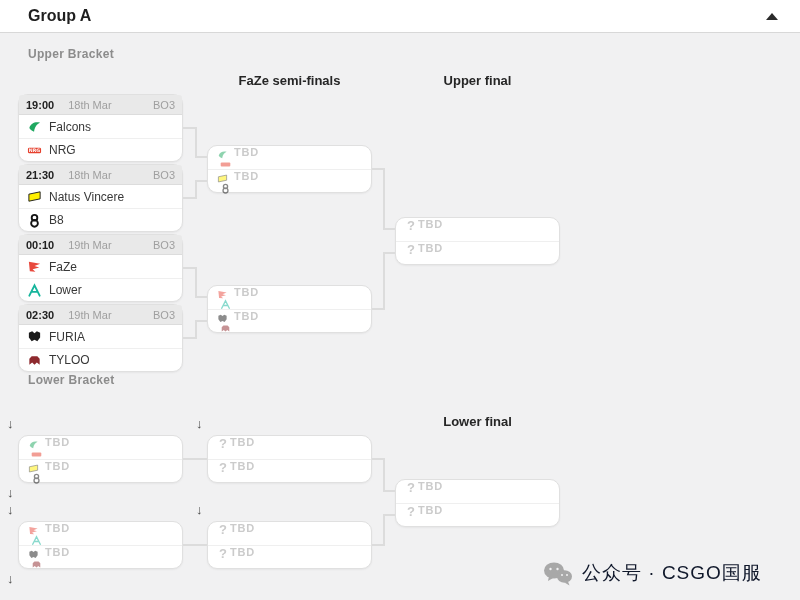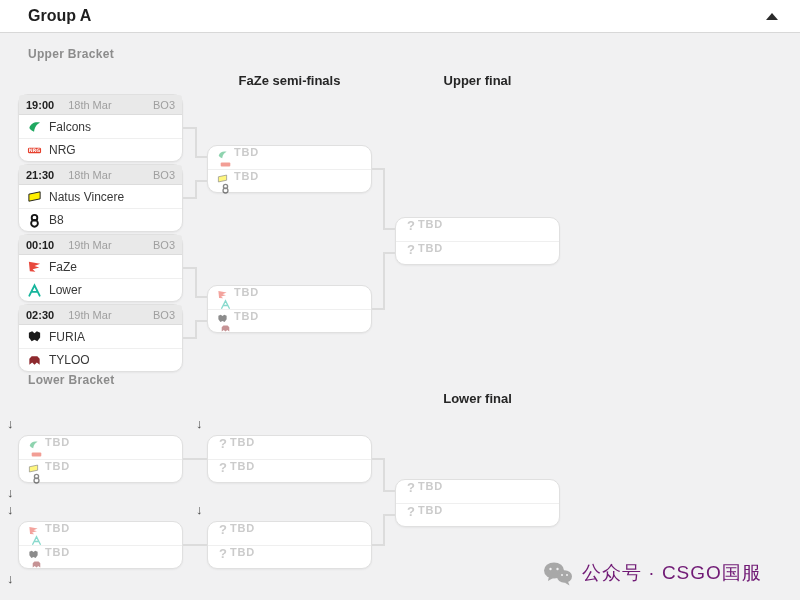--- a/index.html
+++ b/index.html
@@ -40,21 +40,21 @@
   .pair .p1 { top:0; left:1px; }
   .pair .p2 { top:10px; left:4px; }
   .qmark { width:14px; text-align:center; font-size:13px; font-weight:bold; color:#cbcbcb; flex:none; }
 
   
   .ln { position:absolute; background:#dcdcdc; }
   .drop { position:absolute; font-size:13px; font-weight:bold; color:#4a4a4a; line-height:13px; }
 
   
   .watermark { position:absolute; left:543px; top:560px; display:flex; align-items:center; gap:9px; }
-  .wm-text { font-size:19px; color:#701a75; letter-spacing:1px; }
+  .wm-text { font-size:19px; color:#0f172a; letter-spacing:1px; }
   .wm-icon { width:30px; height:25px; }
 </style>
 </head>
 <body>
 
 <div class="stage">
 
   <div class="panel-header">
     <div class="panel-title">Group A</div>
     <div class="caret"></div>
@@ -237,21 +237,21 @@
   <div class="ln" style="left:195px; top:320px; width:2px; height:19px;"></div>
   <div class="ln" style="left:195px; top:320px; width:12px; height:2px;"></div>
   <div class="ln" style="left:372px; top:168px; width:13px; height:2px;"></div>
   <div class="ln" style="left:383px; top:168px; width:2px; height:62px;"></div>
   <div class="ln" style="left:383px; top:228px; width:12px; height:2px;"></div>
   <div class="ln" style="left:372px; top:308px; width:13px; height:2px;"></div>
   <div class="ln" style="left:383px; top:252px; width:2px; height:58px;"></div>
   <div class="ln" style="left:383px; top:252px; width:12px; height:2px;"></div>
 
   <div class="section-label" style="left:28px; top:373px;">Lower Bracket</div>
-  <div class="col-header" style="left:395px; top:391px;">Lower final</div>
+  <div class="col-header" style="left:395px; top:414px;">Lower final</div>
 
   <div class="drop" style="left:7px; top:417px;">↓</div>
   <div class="drop" style="left:196px; top:417px;">↓</div>
   <div class="drop" style="left:7px; top:486px;">↓</div>
   <div class="drop" style="left:7px; top:503px;">↓</div>
   <div class="drop" style="left:196px; top:503px;">↓</div>
   <div class="drop" style="left:7px; top:572px;">↓</div>
 
   <div class="card" style="left:18px; top:435px; height:48px;">
     <div class="s-row">

